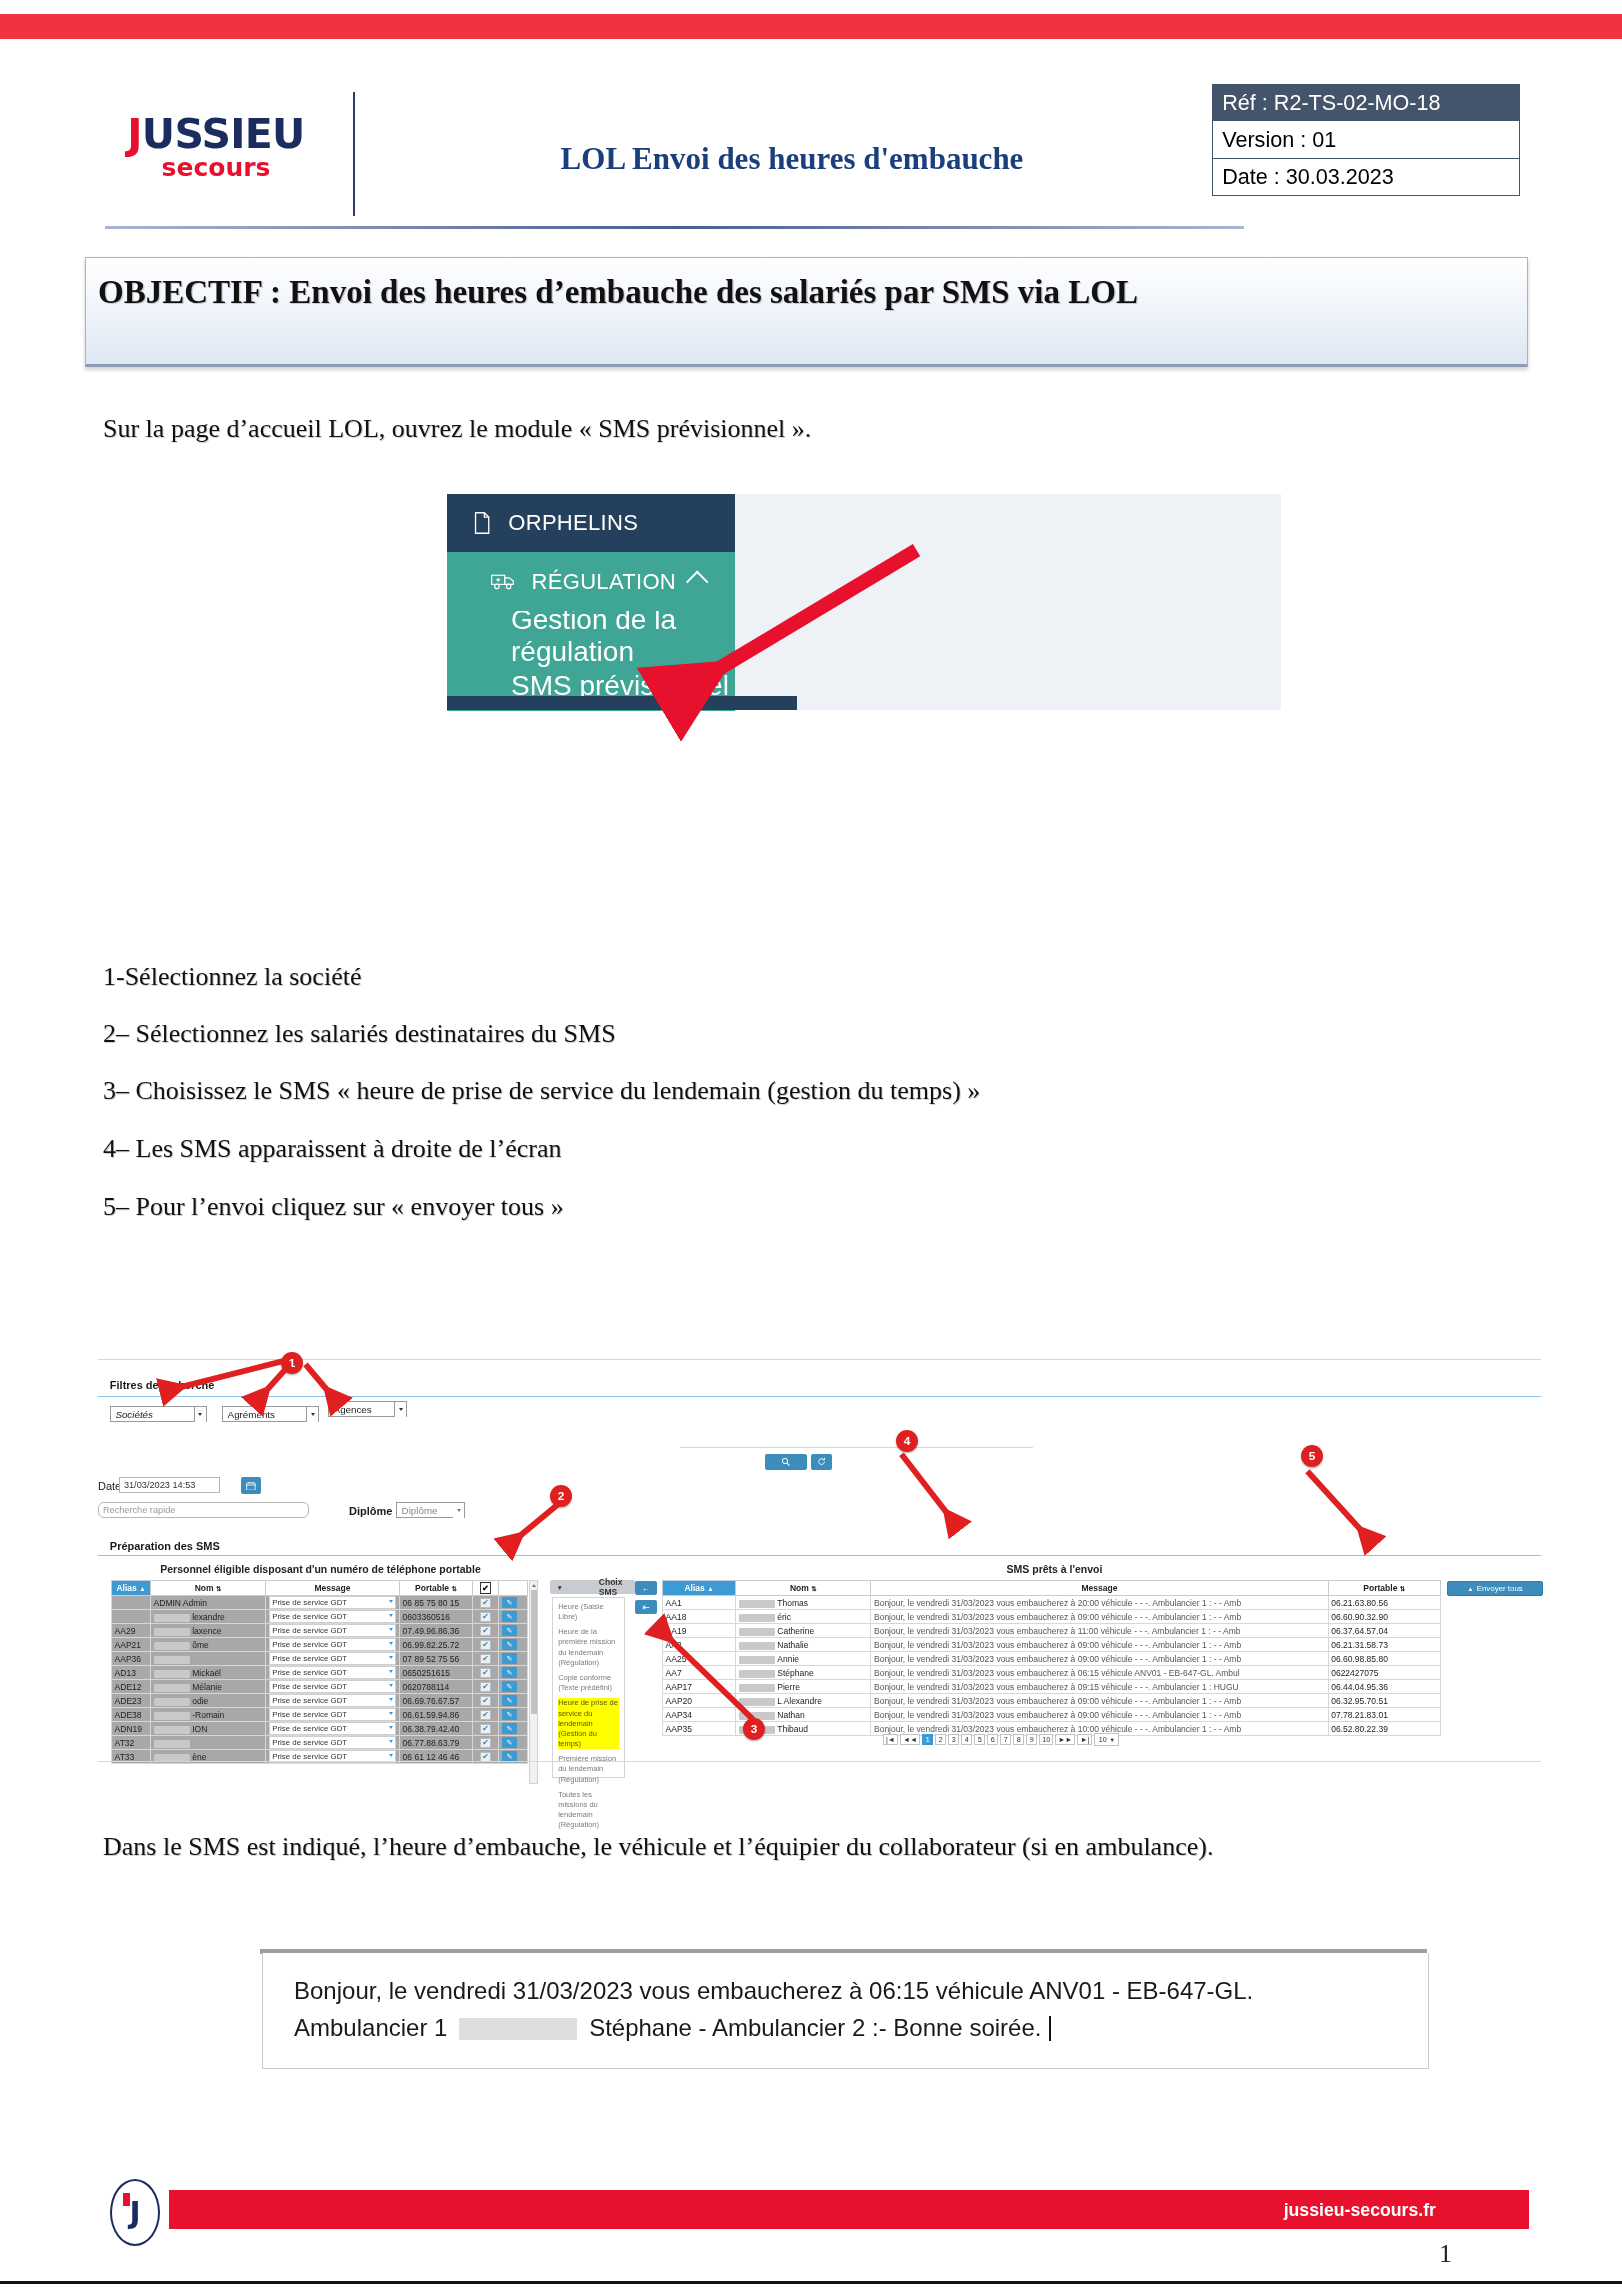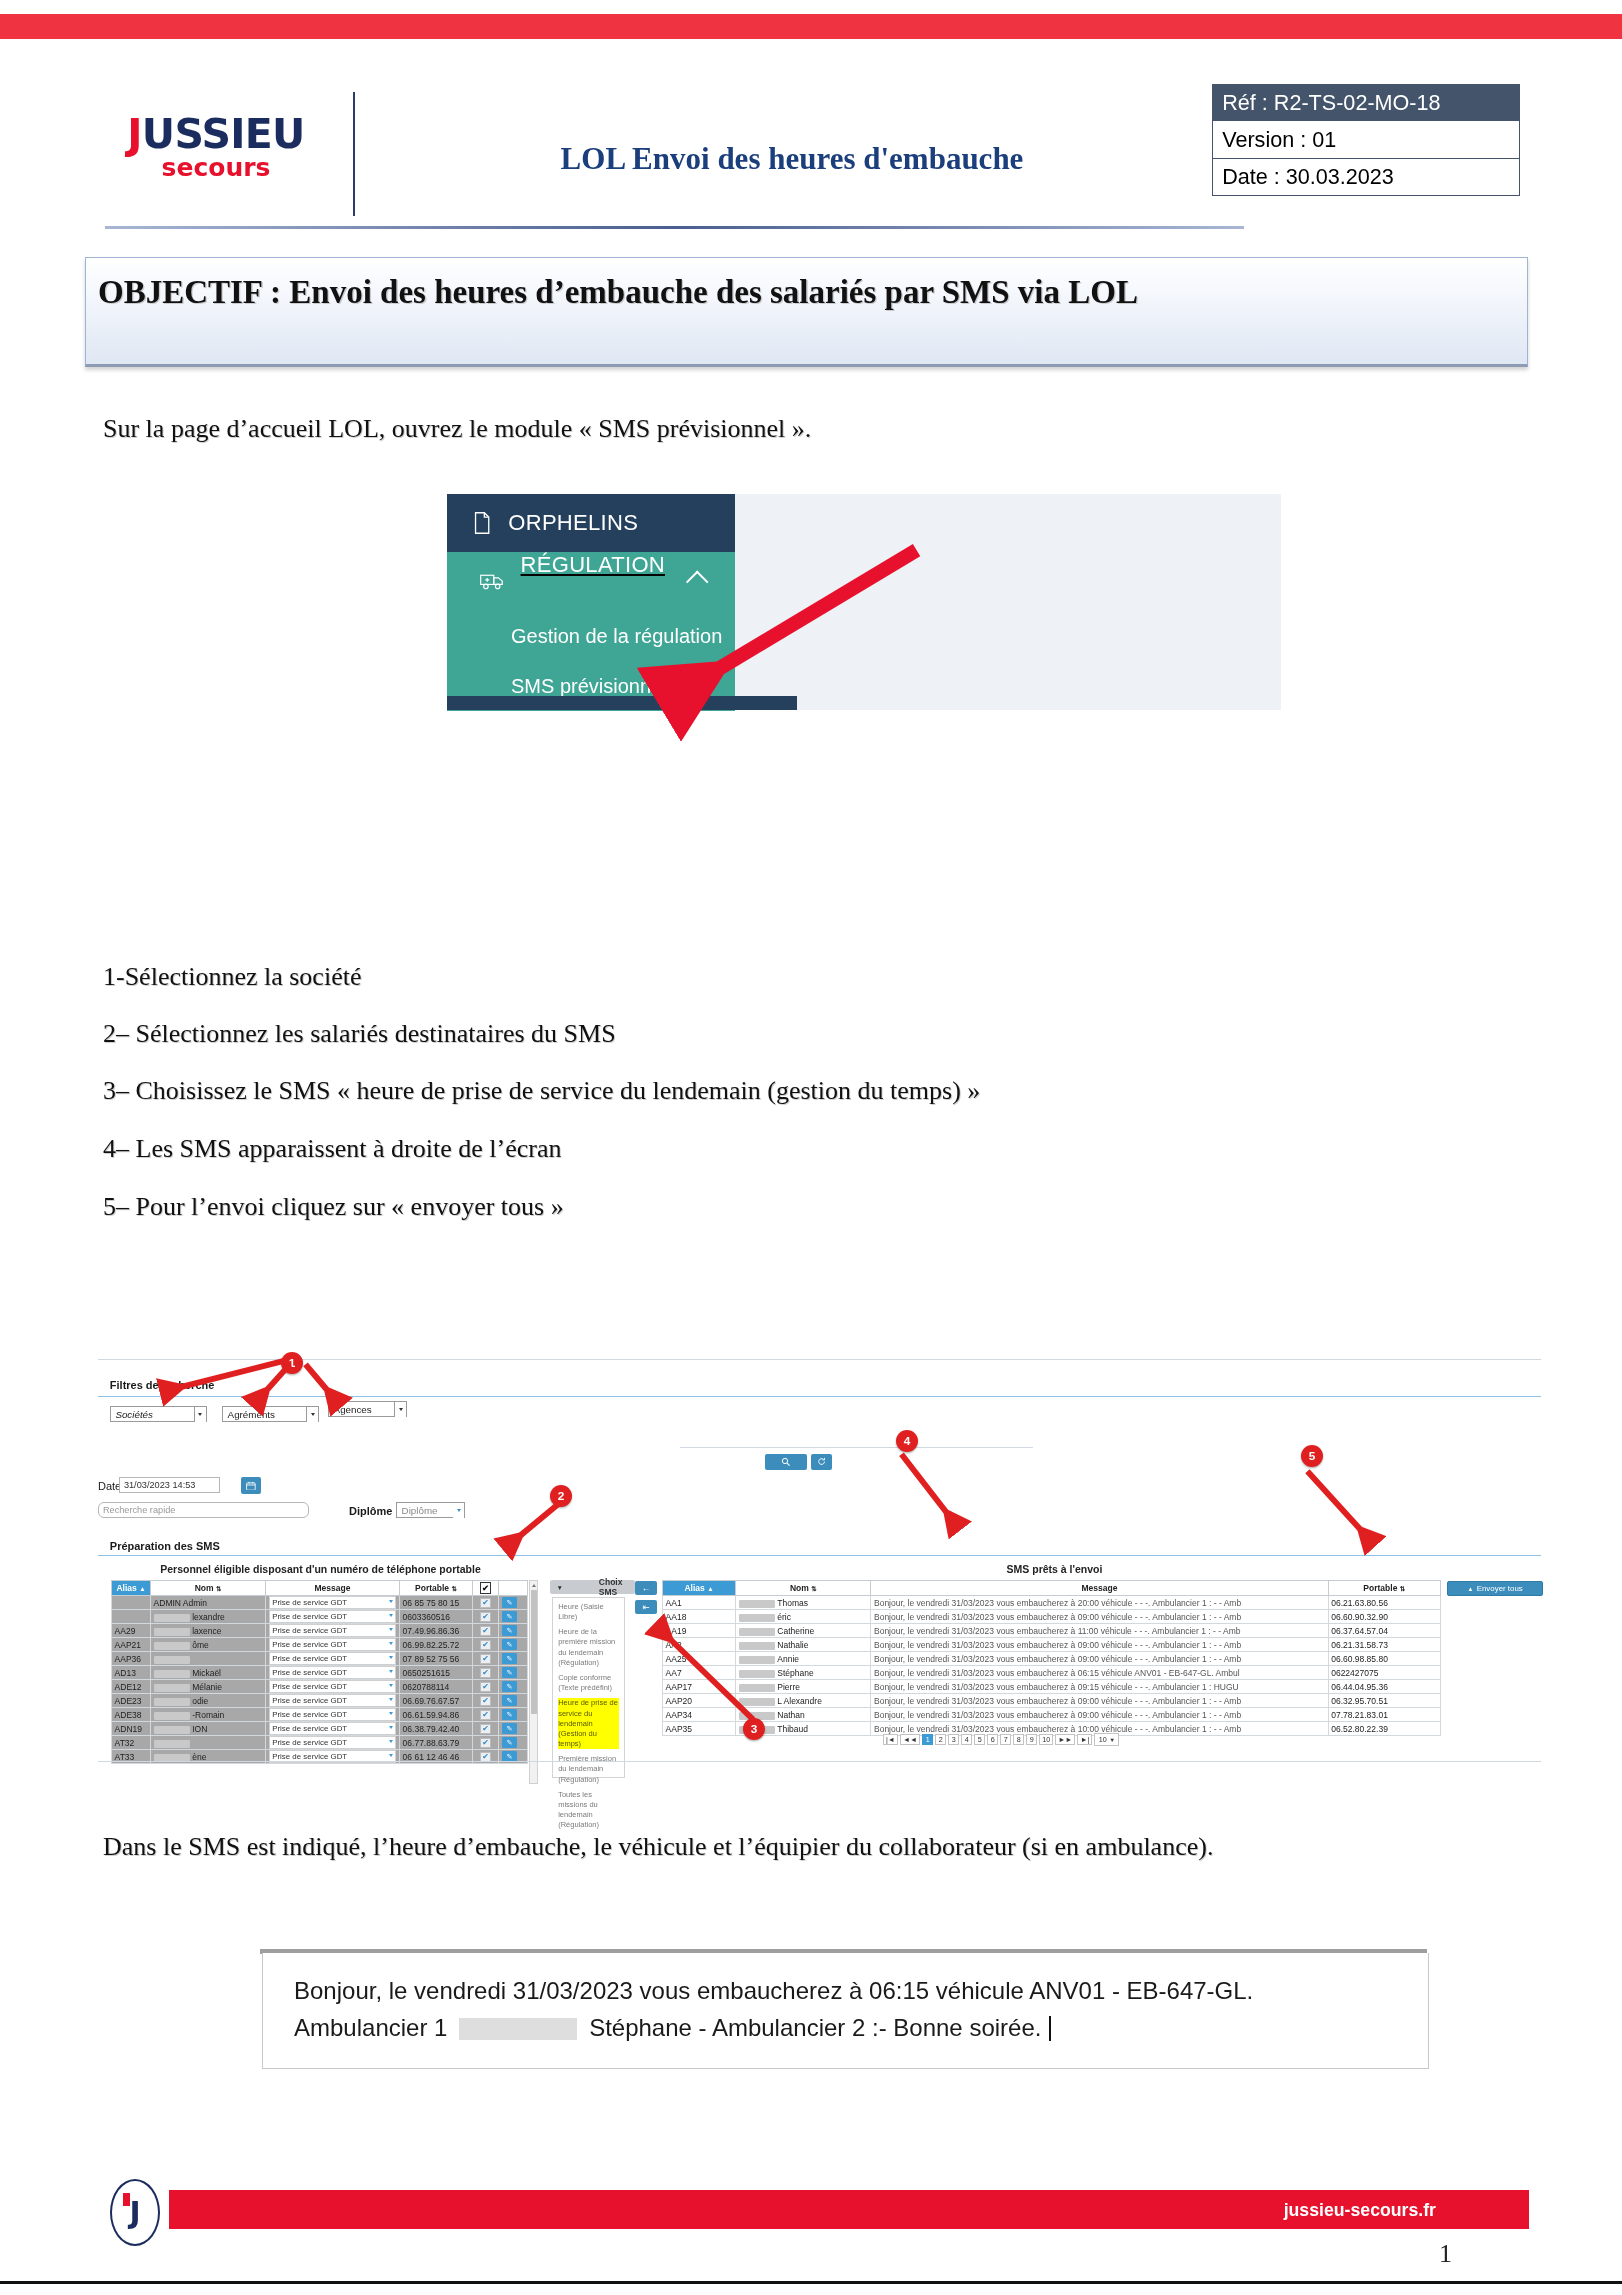--- a/index.html
+++ b/index.html
@@ -36,24 +36,24 @@
     text-shadow:1.3px 1.3px 0 rgba(150,150,150,.45);}
 
   
   .para{position:absolute;font-family:"Liberation Serif",serif;font-size:26px;color:#111;
         text-shadow:1px 1px 0 rgba(160,160,160,.5);white-space:nowrap;}
 
   
   .menu-shot{position:absolute;left:447px;top:494px;width:834px;height:216px;background:#eef1f6;}
   .menu-col{position:absolute;left:0;top:0;width:288px;height:216px;}
   .menu-orph{height:58px;background:#25405c;display:flex;align-items:center;padding-left:26px;box-sizing:border-box;}
-  .menu-reg{height:59px;background:#3fa595;display:flex;padding-left:33px;box-sizing:border-box;position:relative;text-decoration:underline;}
+  .menu-reg{height:59px;background:#3fa595;display:flex;align-items:center;padding-left:44px;box-sizing:border-box;position:relative;}
   .menu-sub{background:#3fa595;height:50px;display:flex;align-items:center;padding-left:64px;box-sizing:border-box;}
   .menu-label{font-family:"Liberation Sans",sans-serif;color:#ffffff;font-size:22px;letter-spacing:0.3px;}
-  .menu-sublabel{font-family:"Liberation Sans",sans-serif;color:#ffffff;font-size:20px;}
+  .menu-sublabel{font-family:"Liberation Sans",sans-serif;color:#ffffff;font-size:28px;}
   .menu-icon{margin-right:17px;display:inline-flex;align-items:center;}
   .chev-up{position:absolute;right:30px;top:22px;width:14.4px;height:14.4px;
            border-left:2.6px solid #fff;border-top:2.6px solid #fff;transform:rotate(45deg);}
   .menu-dark-strip{position:absolute;left:0;top:202px;width:350px;height:14.4px;background:#25405c;}
 
   
   .arrow-svg{position:absolute;left:0;top:0;pointer-events:none;overflow:visible;}
 
   
   .app-shot{position:absolute;left:98px;top:1355px;width:1443px;height:445px;background:#ffffff;}

